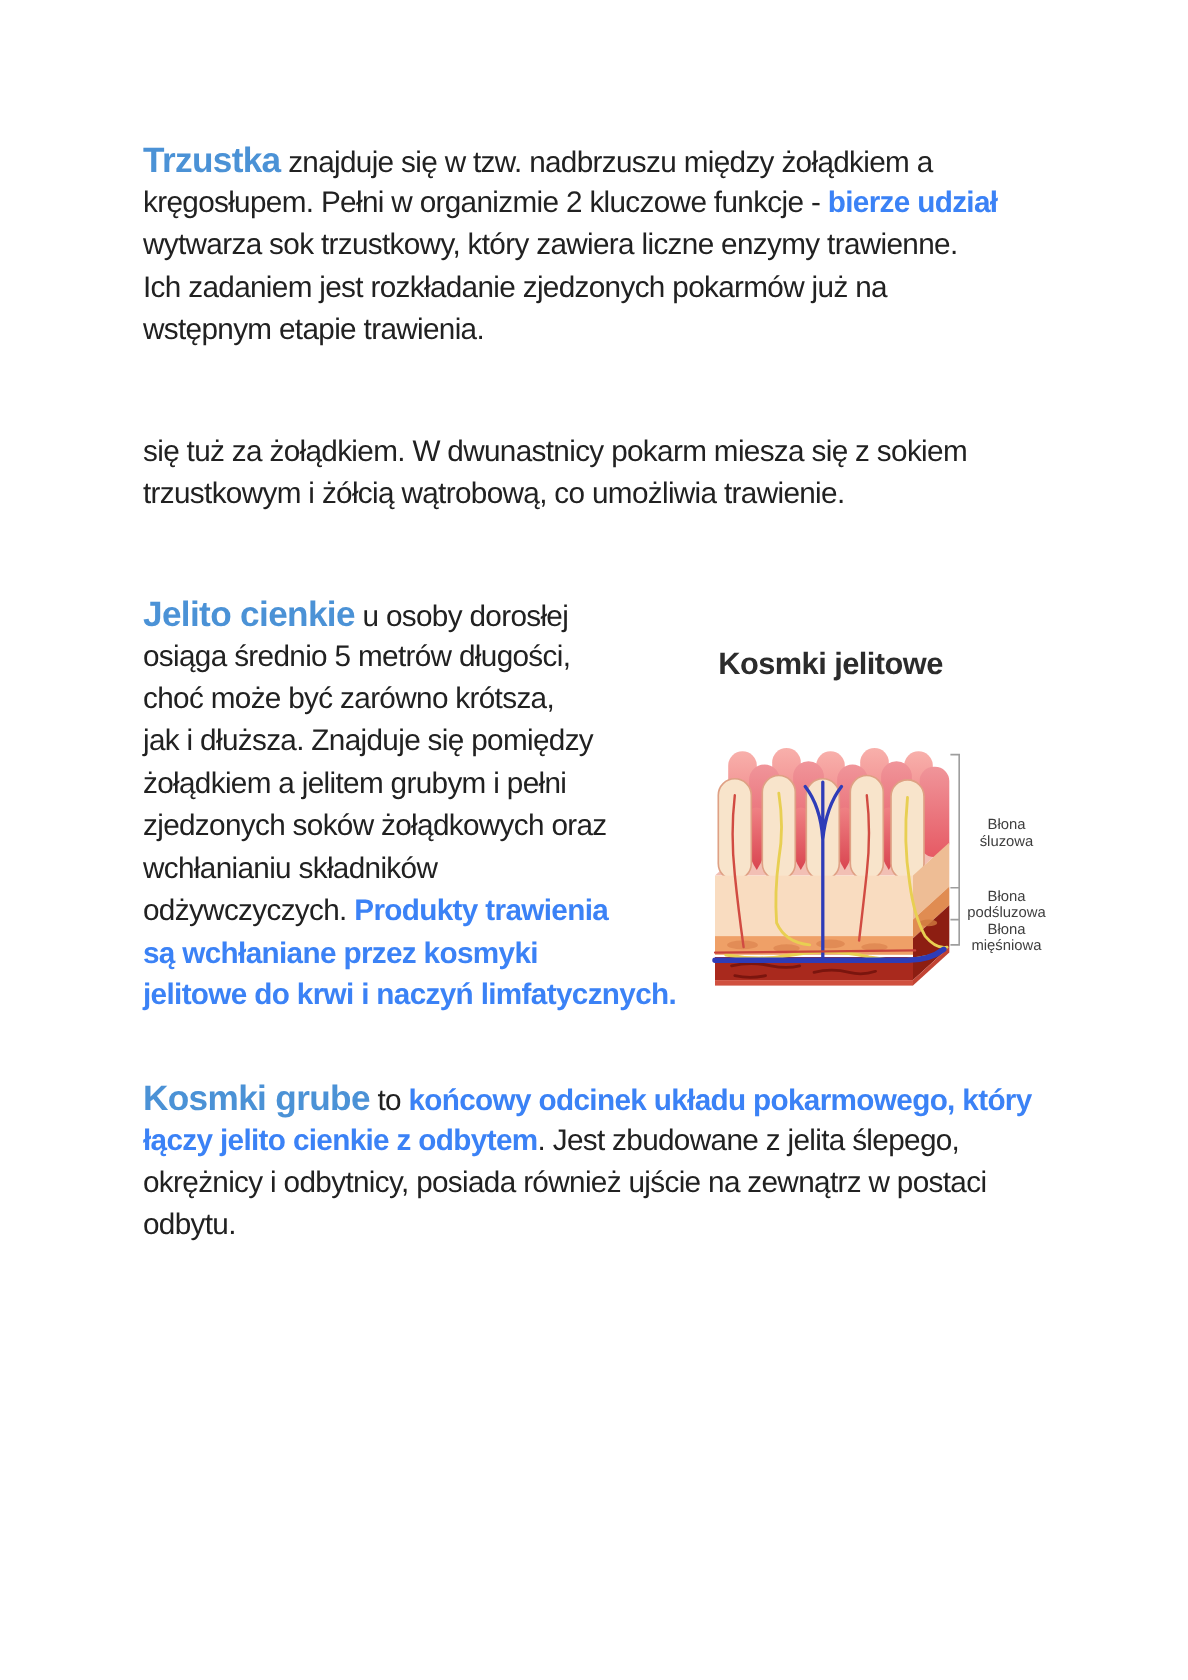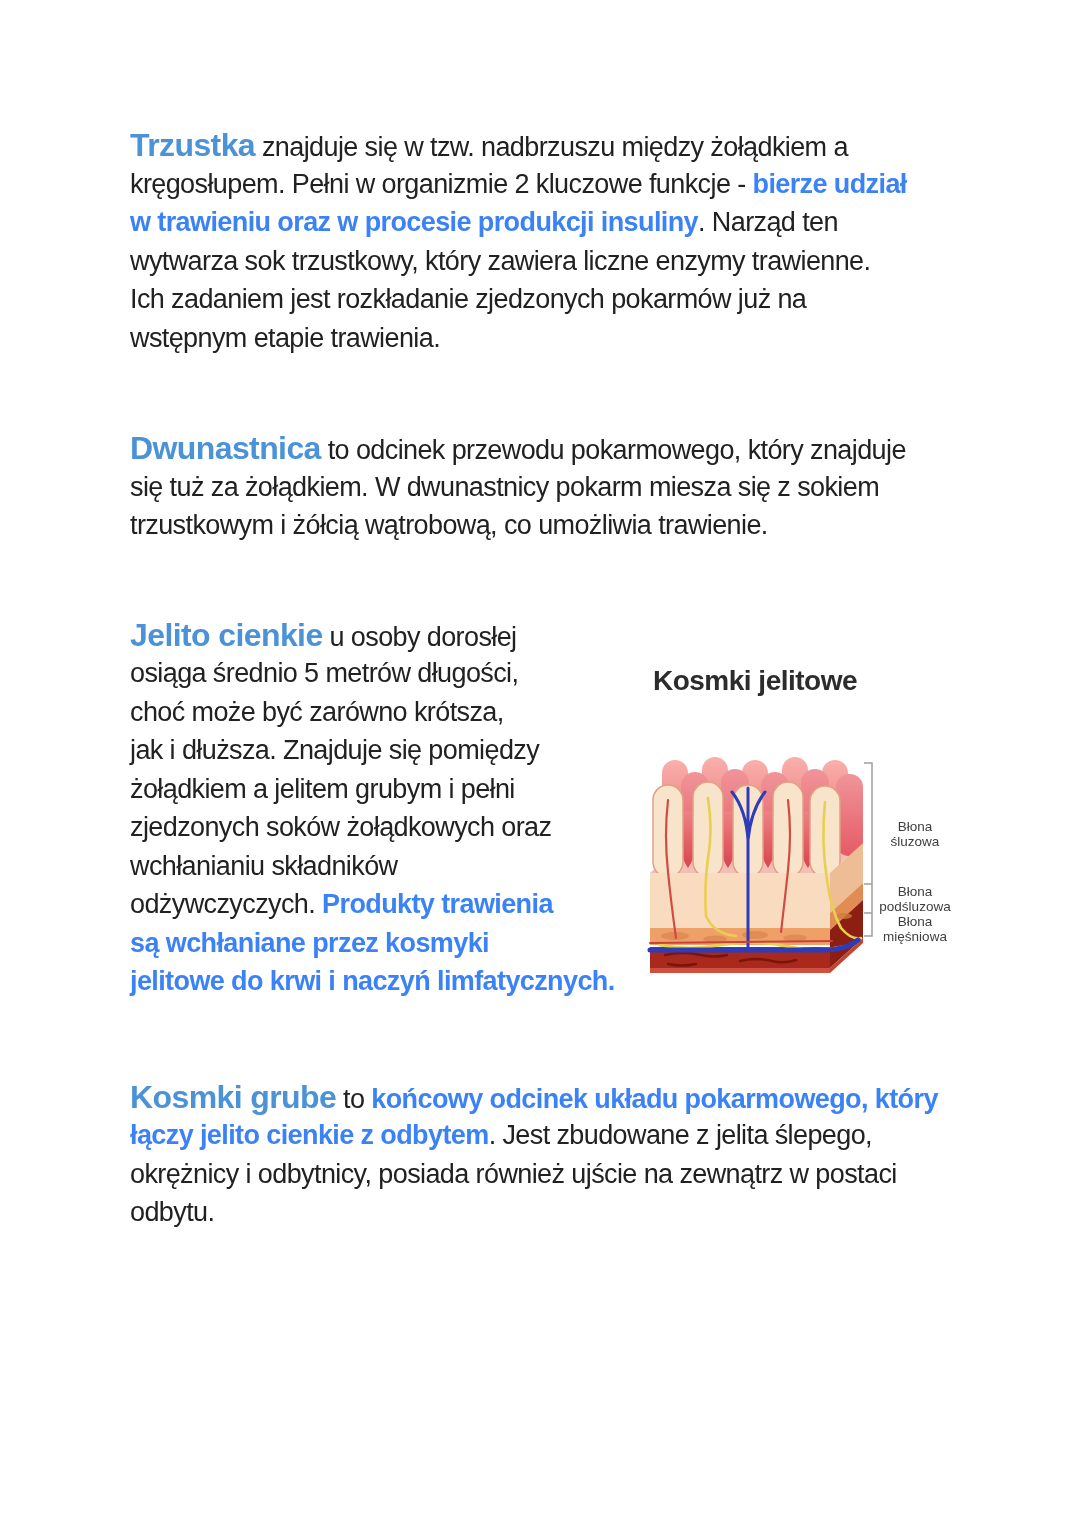--- a/index.html
+++ b/index.html
@@ -9,21 +9,21 @@
     background:#ffffff;
     overflow:hidden;
     font-family:"Liberation Sans","DejaVu Sans",sans-serif;
   }
   #content{
     position:absolute;left:130px;top:126px;width:820px;
   }
   .para{position:relative;}
   .para-trzustka{margin-bottom:72px;}
   .para-dwunastnica{margin-bottom:71px;}
-  .para-jelito-cienkie{margin-bottom:77px;}
+  .para-jelito-cienkie{margin-bottom:55px;}
   .line{
     height:38.5px;line-height:38.5px;
     white-space:nowrap;
     font-size:27px;letter-spacing:-0.6px;
     color:#212121;
   }
   .seg-normal{color:#212121;}
   .seg-heading{
     color:#4b92d6;font-weight:bold;font-size:32px;
   }
@@ -49,30 +49,28 @@
 </head>
 <body>
 
 <div id="page">
   <div id="content">
 
     <div class="para para-trzustka">
       <div class="lines">
           <div class="line"><span class="seg-heading">Trzustka</span><span class="seg-normal"> znajduje się w tzw. nadbrzuszu między żołądkiem a</span></div>
           <div class="line"><span class="seg-normal">kręgosłupem. Pełni w organizmie 2 kluczowe funkcje - </span><span class="seg-bold-blue">bierze udział</span></div>
-          <div class="line"><span class="seg-bold-blue">w trawieniu oraz w procesie produkcji insuliny</span><span class="seg-normal">. Narząd ten</span></div>
           <div class="line"><span class="seg-normal">wytwarza sok trzustkowy, który zawiera liczne enzymy trawienne.</span></div>
           <div class="line"><span class="seg-normal">Ich zadaniem jest rozkładanie zjedzonych pokarmów już na</span></div>
           <div class="line"><span class="seg-normal">wstępnym etapie trawienia.</span></div>
         </div>
     </div>
 
     <div class="para para-dwunastnica">
       <div class="lines">
-          <div class="line"><span class="seg-heading">Dwunastnica</span><span class="seg-normal"> to odcinek przewodu pokarmowego, który znajduje</span></div>
           <div class="line"><span class="seg-normal">się tuż za żołądkiem. W dwunastnicy pokarm miesza się z sokiem</span></div>
           <div class="line"><span class="seg-normal">trzustkowym i żółcią wątrobową, co umożliwia trawienie.</span></div>
         </div>
     </div>
 
     <div class="para para-jelito-cienkie">
       <div class="lines">
           <div class="line"><span class="seg-heading">Jelito cienkie</span><span class="seg-normal"> u osoby dorosłej</span></div>
           <div class="line"><span class="seg-normal">osiąga średnio 5 metrów długości,</span></div>
           <div class="line"><span class="seg-normal">choć może być zarówno krótsza,</span></div>

